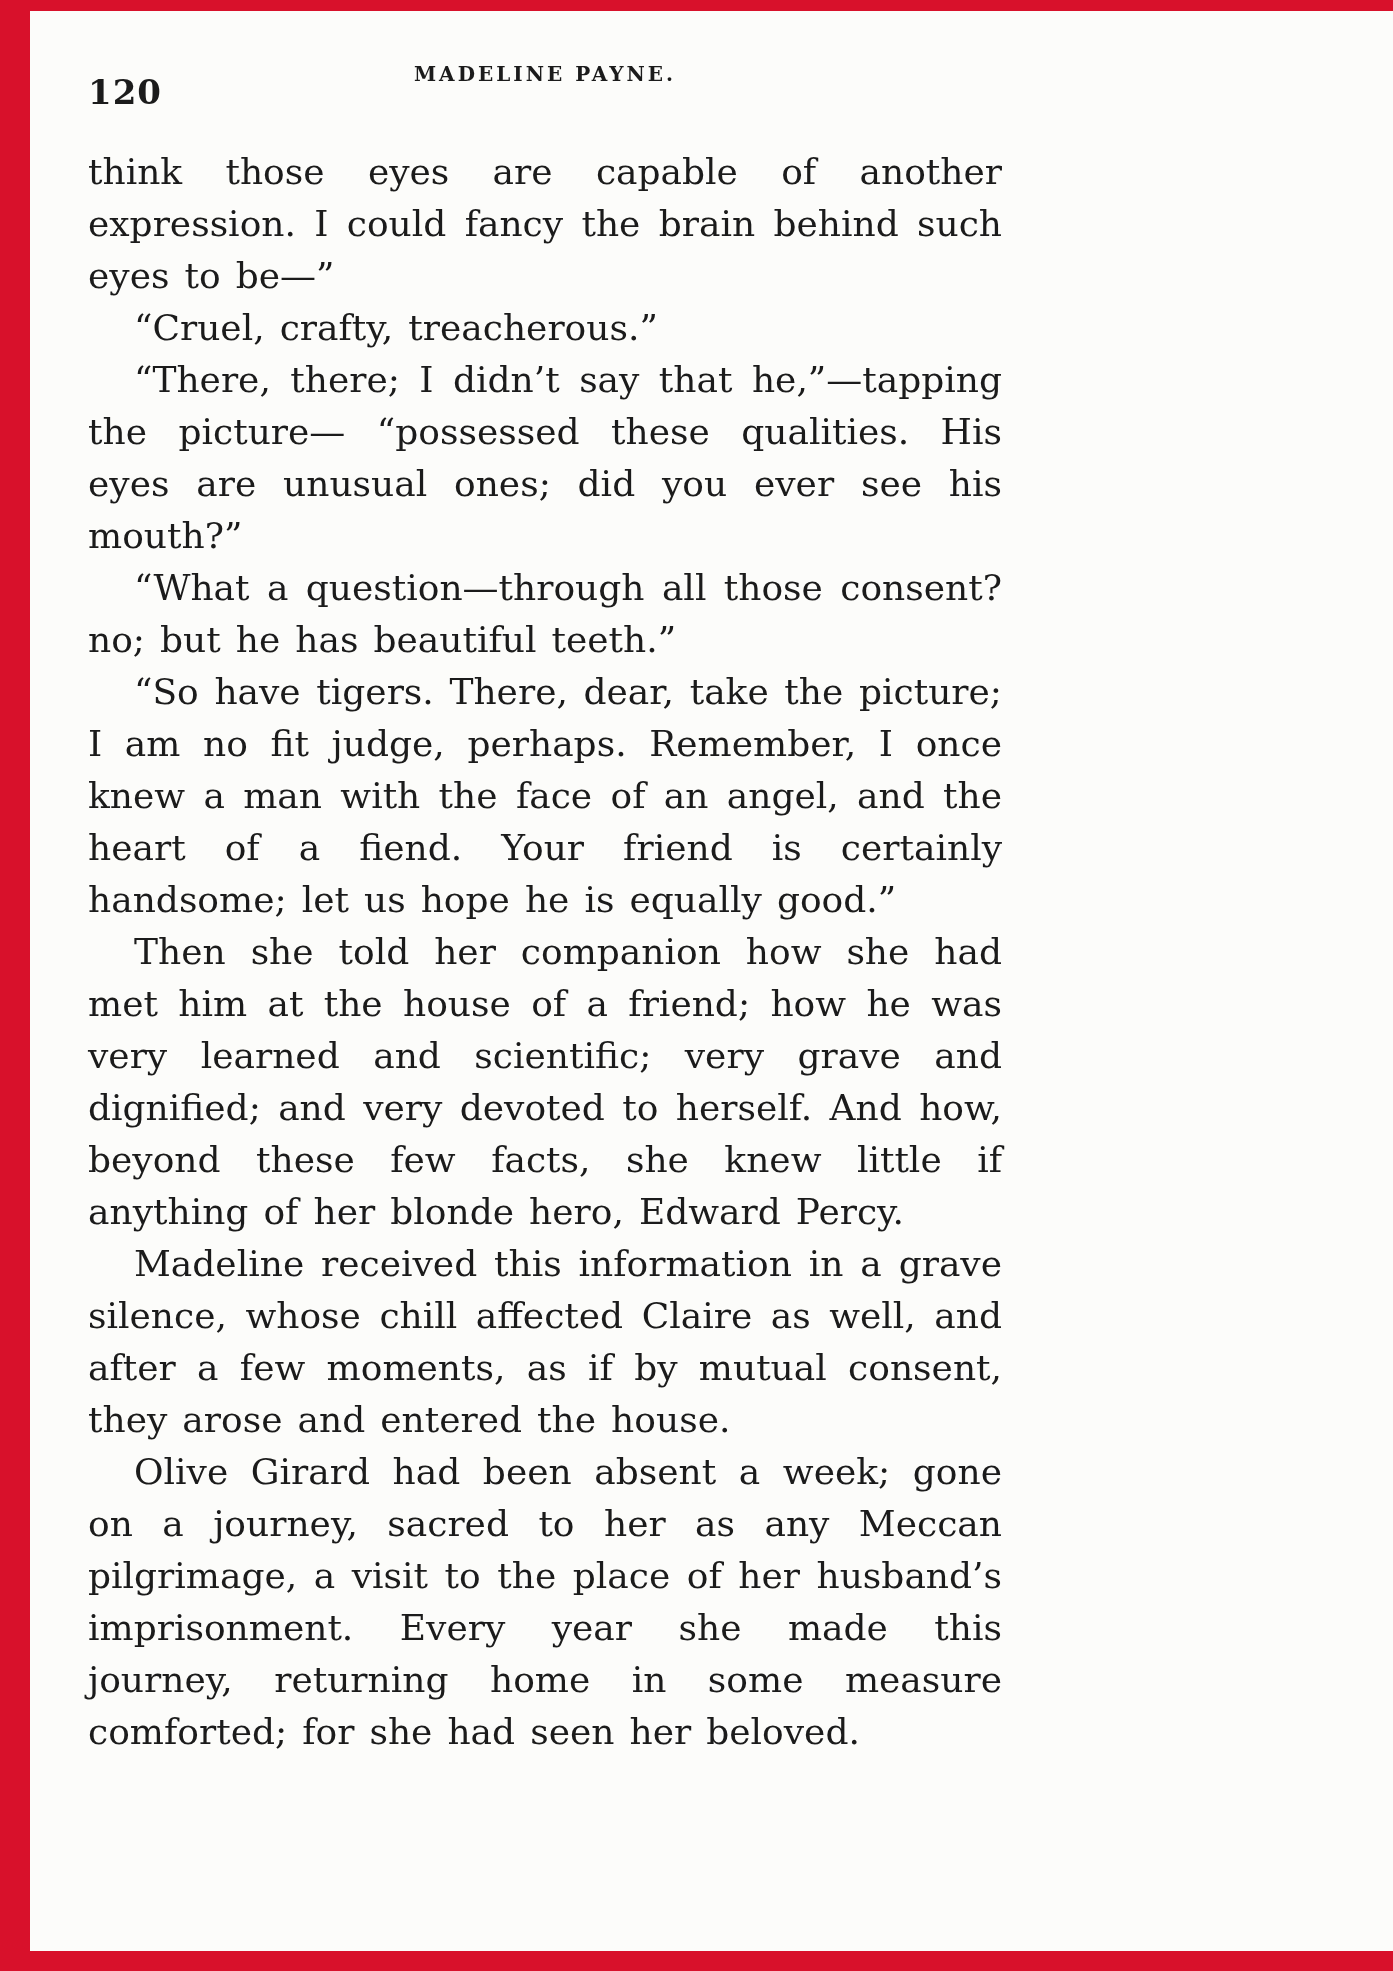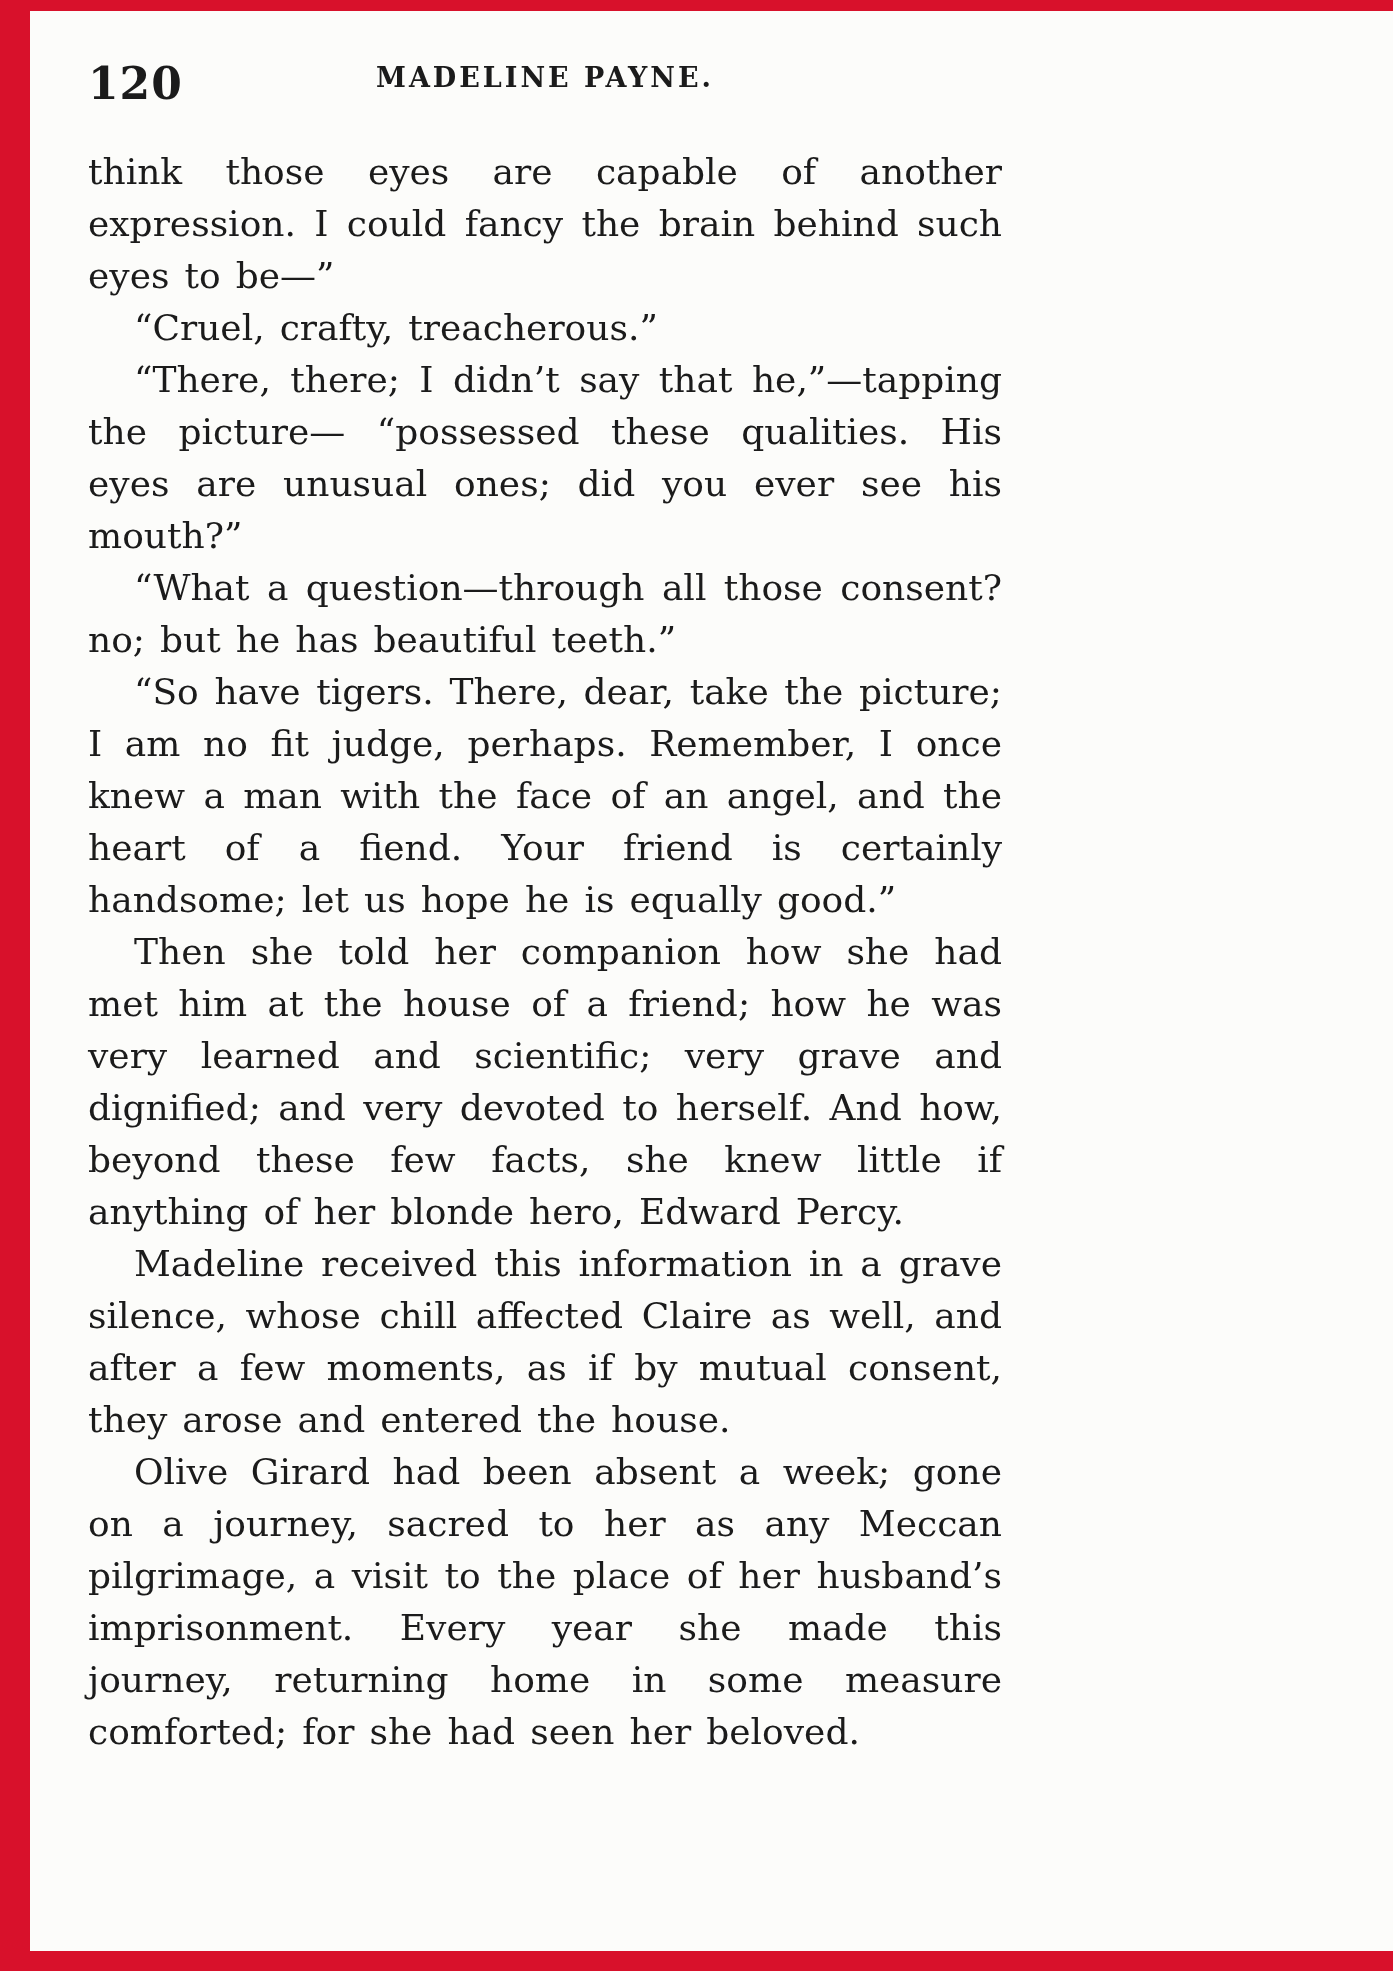--- a/index.html
+++ b/index.html
@@ -31,29 +31,29 @@
     top: 58px;
     width: 914px;
   }
   .page-header {
     position: relative;
     height: 52px;
   }
   .page-number {
     position: absolute;
     left: 0;
-    top: 0;
-    font-size: 44px;
+    top: 14px;
+    font-size: 34px;
     font-weight: bold;
     letter-spacing: 1px;
   }
   .running-title {
     display: block;
     text-align: center;
-    font-size: 27px;
+    font-size: 20px;
     font-weight: bold;
     letter-spacing: 3px;
     padding-top: 4px;
   }
   .body-text {
     margin-top: 36px;
   }
   .para {
     margin: 0;
     font-size: 36px;

